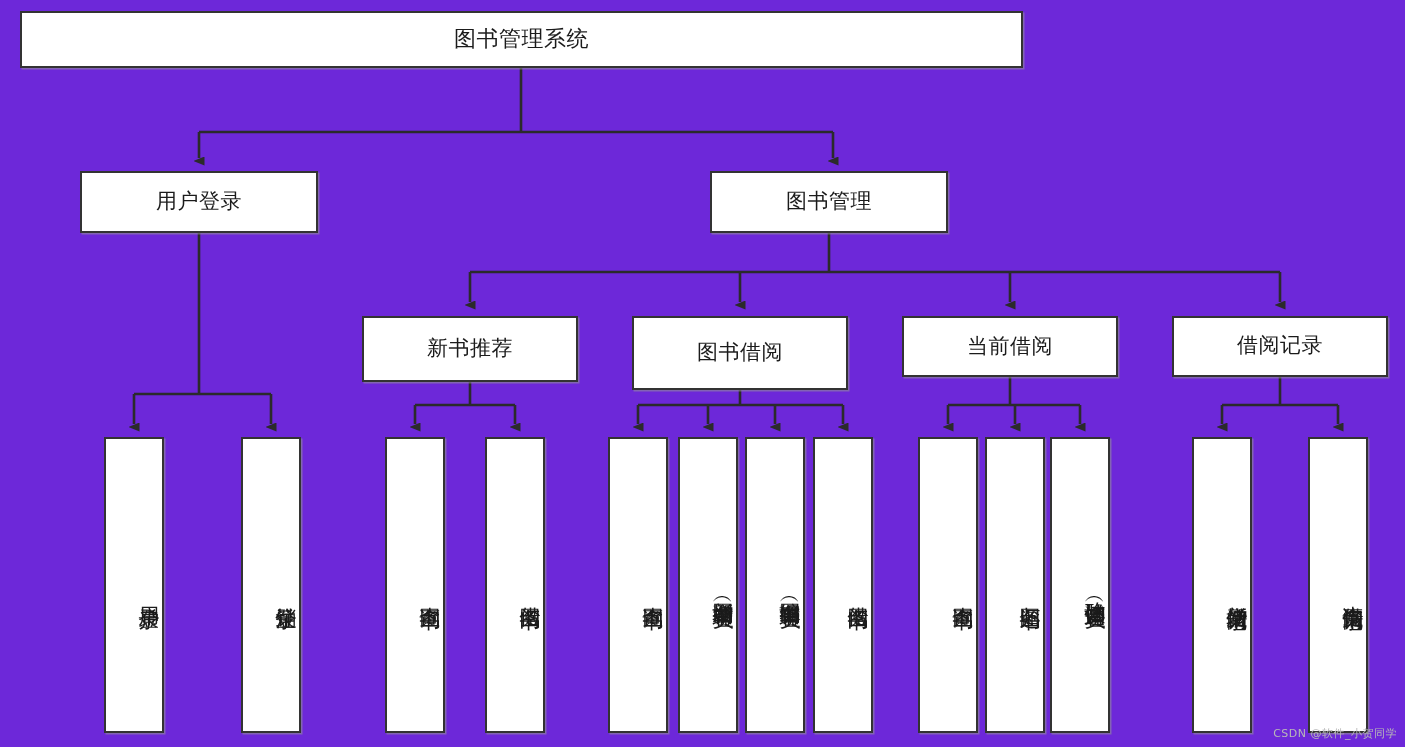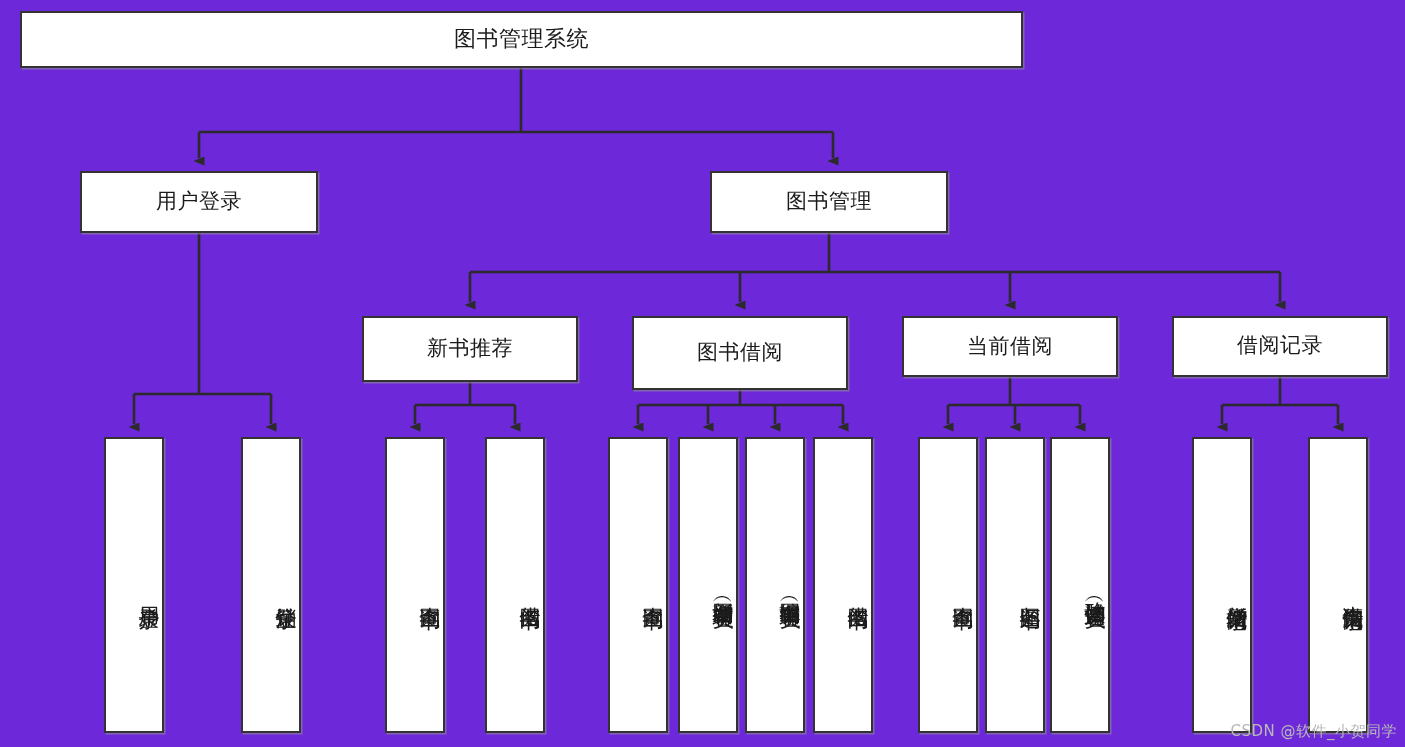--- a/index.html
+++ b/index.html
@@ -53,21 +53,21 @@
     padding-top: 14px;
     white-space: pre-wrap;
   }
   .node.vert.topalign {
     padding-top: 8px;
   }
   .watermark {
     position: absolute;
     right: 8px;
     bottom: 6px;
-    font-size: 15px;
+    font-size: 11px;
     color: #b8b8b8;
     letter-spacing: 0.5px;
     white-space: nowrap;
   }
 </style>
 </head>
 <body>
 
 <div id="canvas">
 

